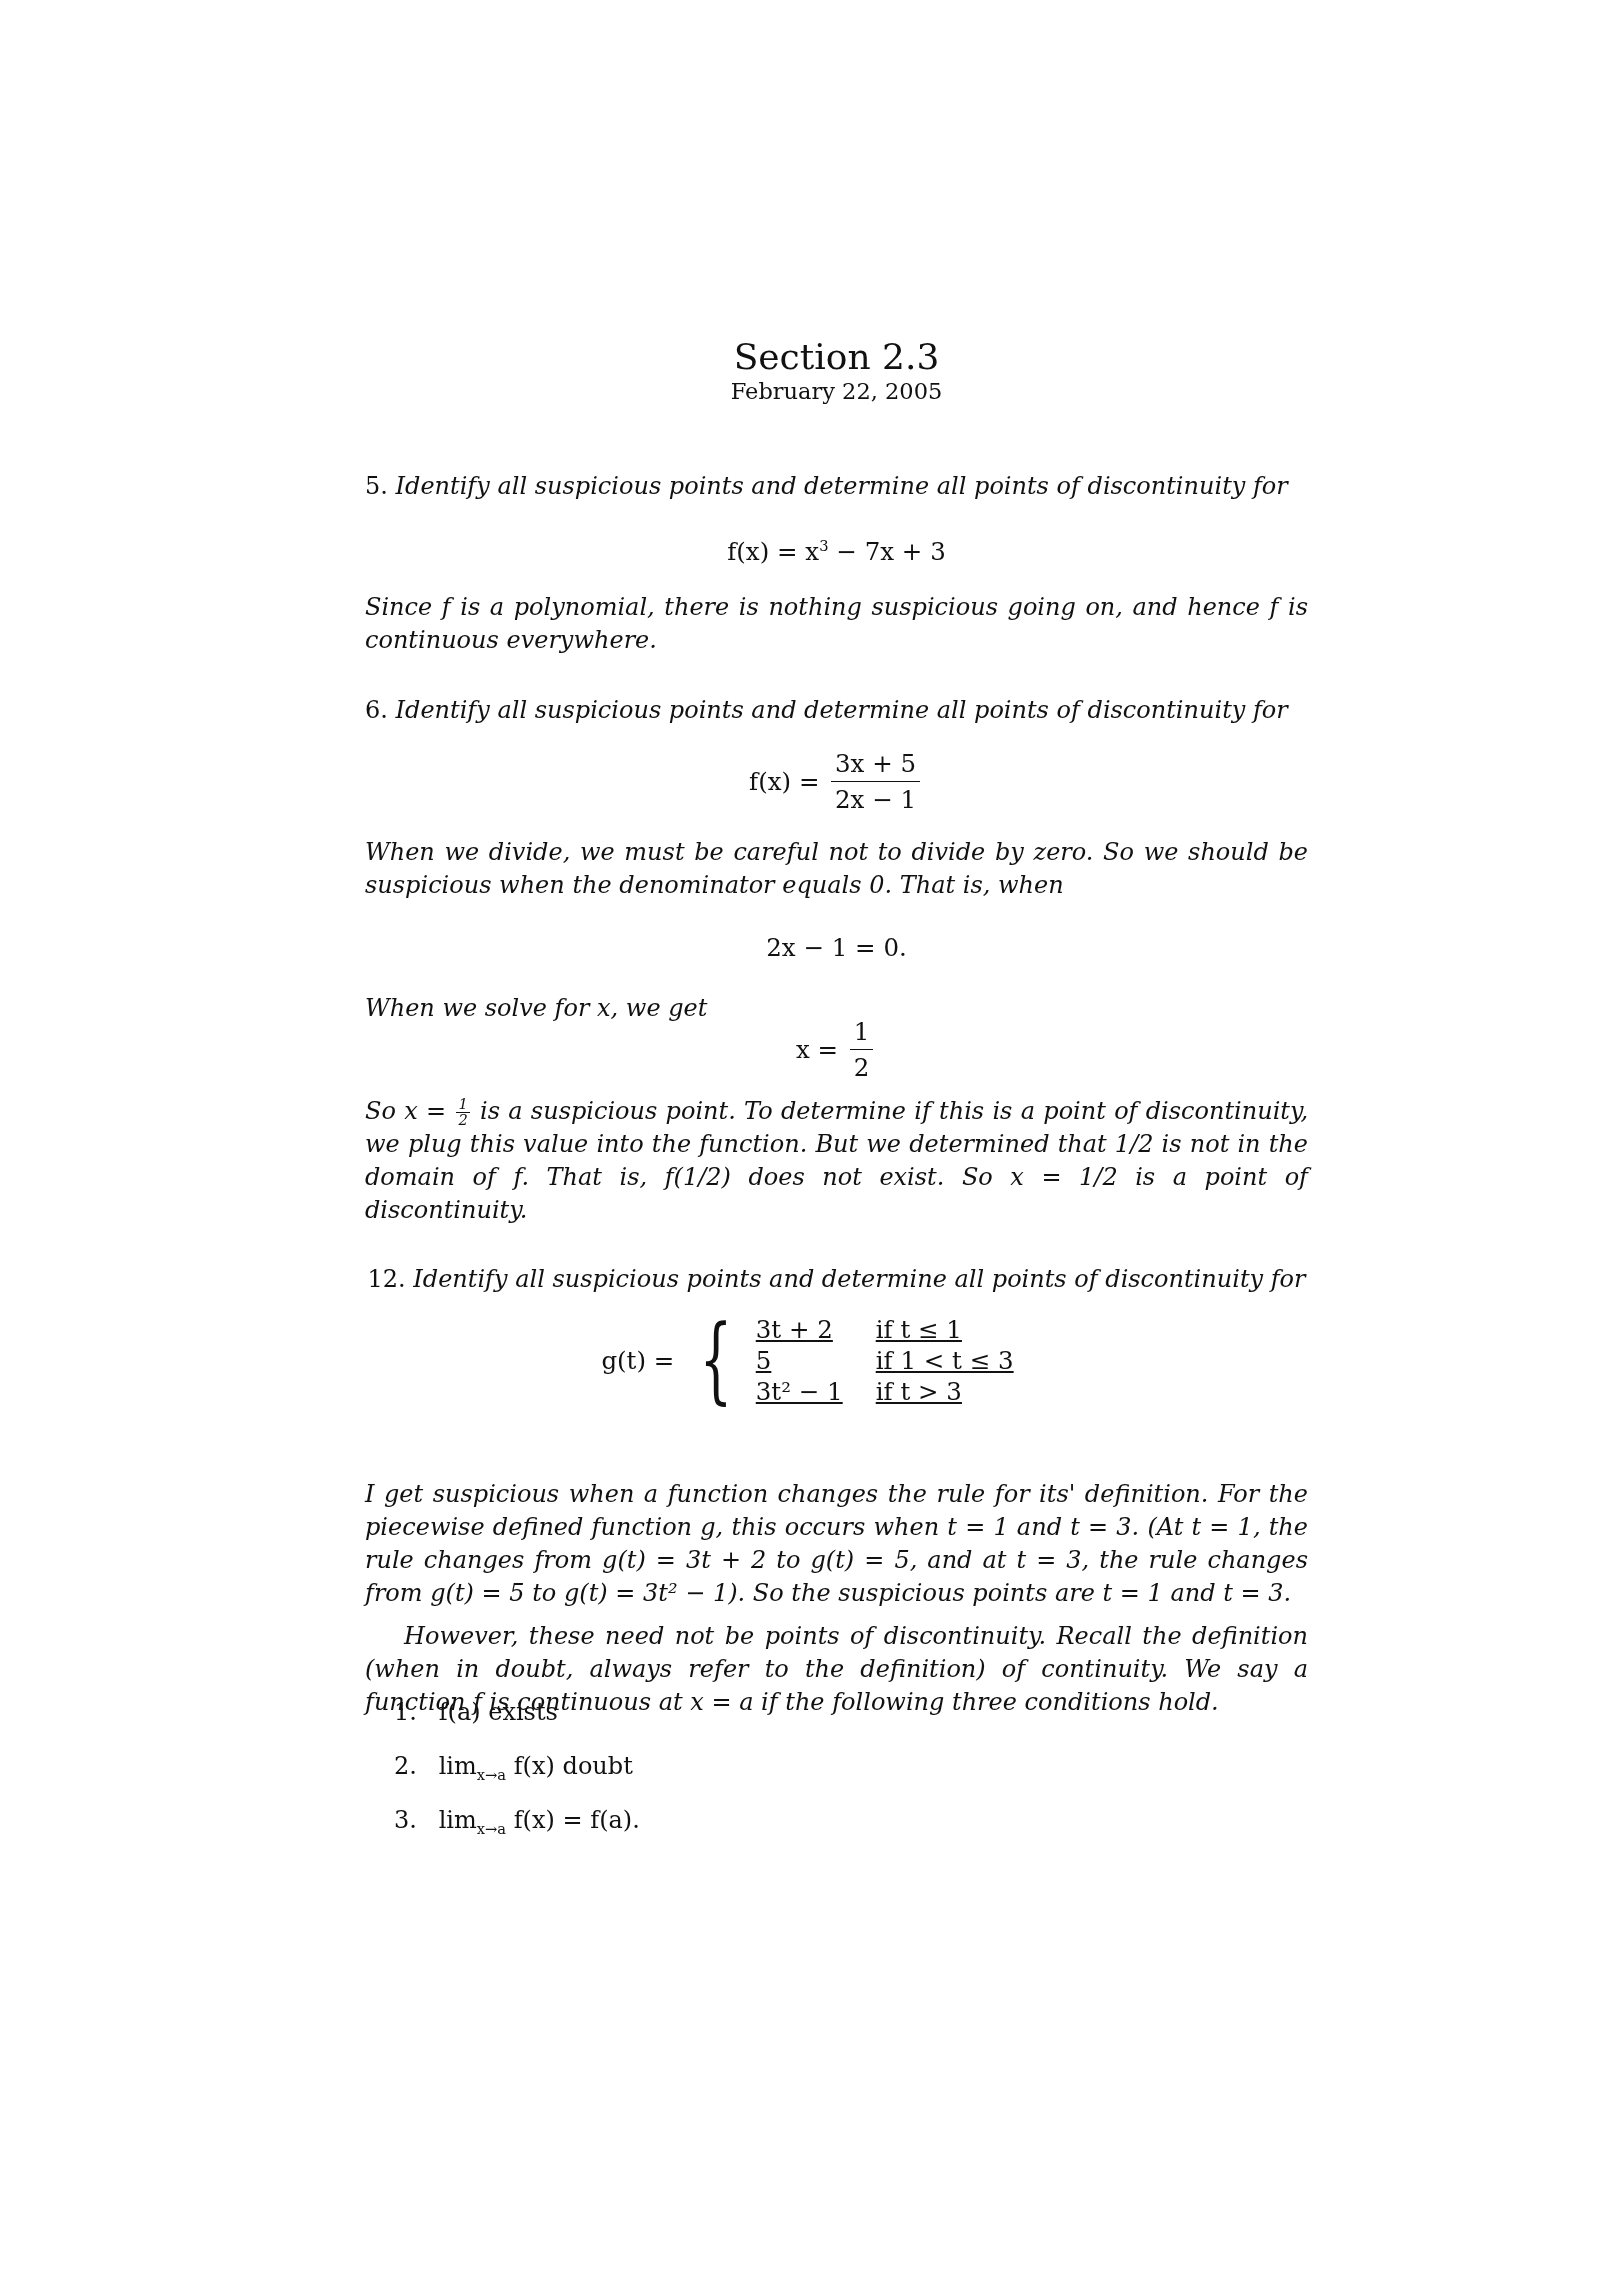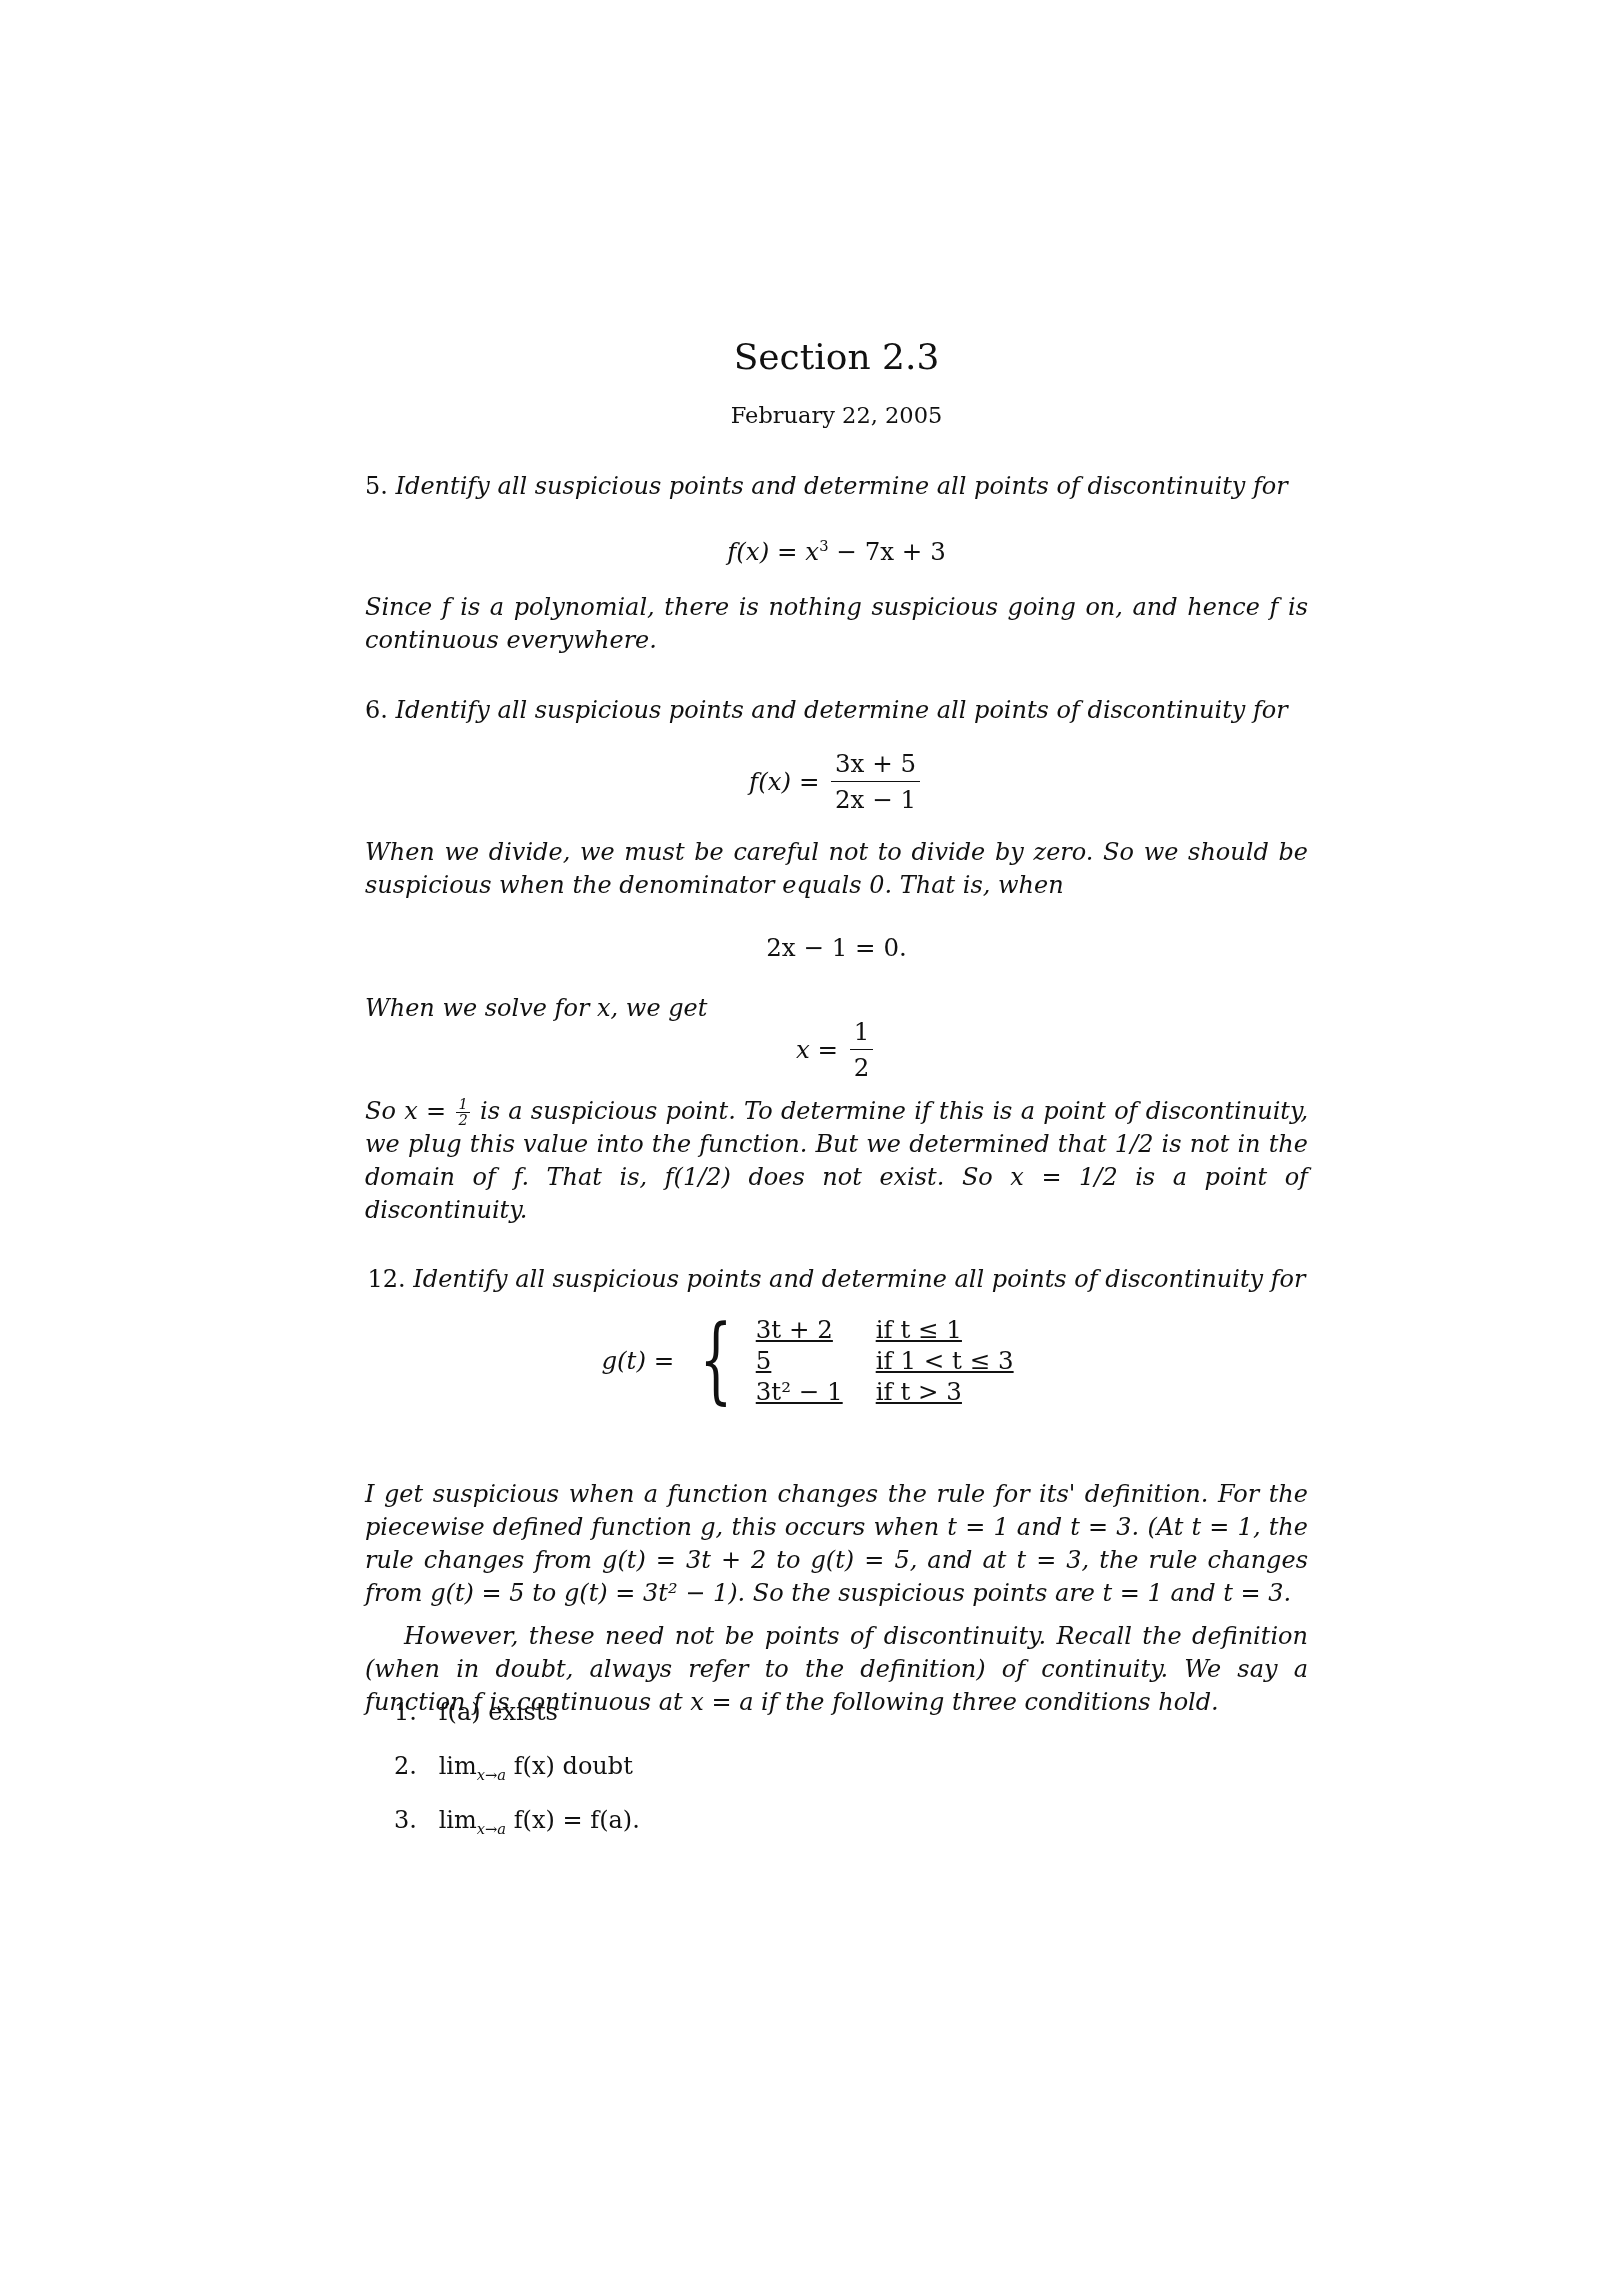--- a/index.html
+++ b/index.html
@@ -31,38 +31,36 @@
       line-height: 43px;
     }
     .date {
       position: absolute;
       top: 378px;
       left: 0;
       width: 943px;
       text-align: center;
       font-size: 22.5px;
       line-height: 27.4px;
-      margin-top: 24px;
     }
     .p {
       position: absolute;
       left: 0;
       width: 943px;
       font-size: 24px;
       line-height: 33px;
       text-align: justify;
       font-style: italic;
     }
     .q {
       font-style: italic;
       text-align: left;
       white-space: nowrap;
     }
     .m {
-      font-style: italic;
     }
     .disp {
       position: absolute;
       left: 0;
       width: 943px;
       text-align: center;
       font-size: 24.5px;
       line-height: 33px;
     }
     .frac {

